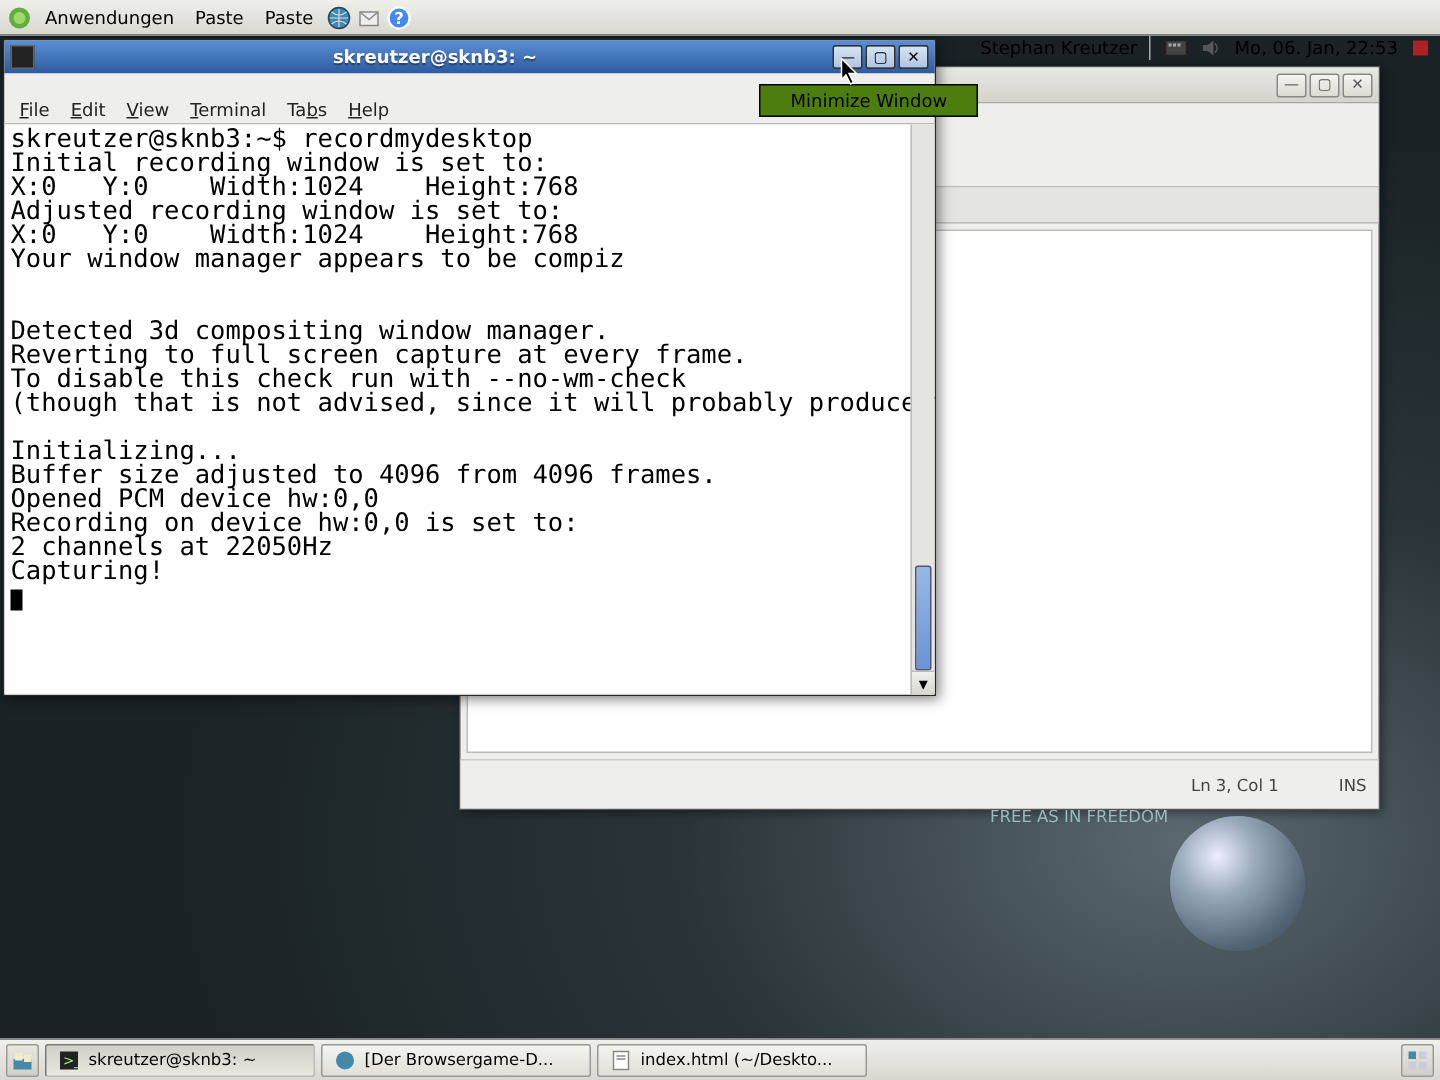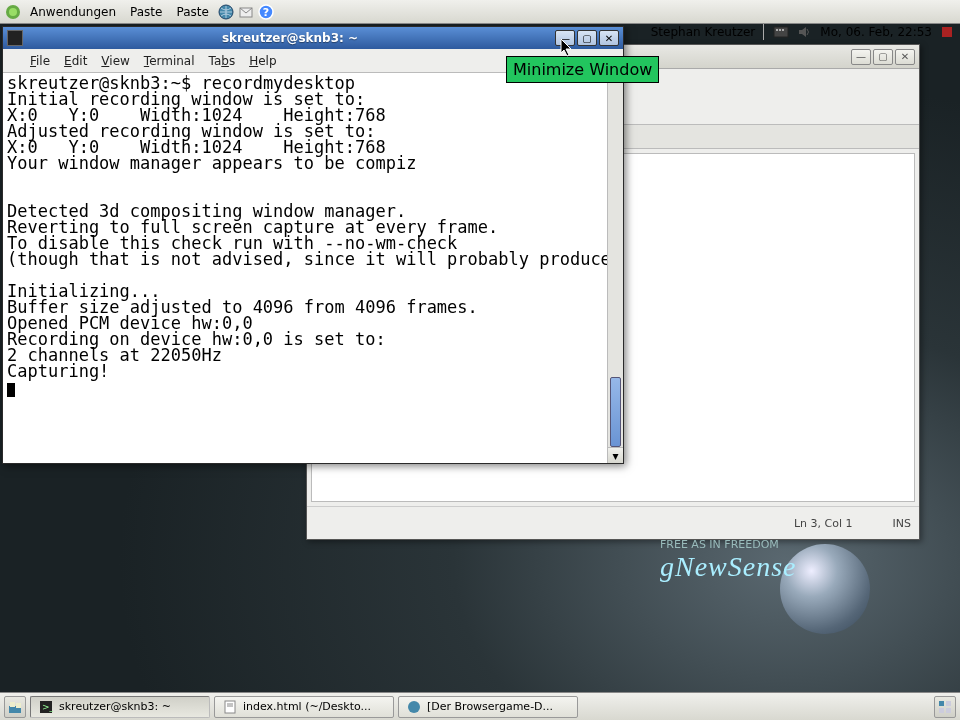--- a/index.html
+++ b/index.html
@@ -100,22 +100,22 @@
   height: 22px;
   background: linear-gradient(#5a8fd6, #2e5a9e);
   display:flex; align-items:center;
   padding: 0 4px;
   color:#fff;
 }
 .term-title-icon { width:16px; height:16px; background:#222; border:1px solid #666; margin-right:4px;}
 .term-title { flex:1; text-align:center; font-size:12px; font-weight:bold; text-shadow:0 1px 1px rgba(0,0,0,0.4);}
 .term-win-btn { width:20px; height:16px; margin-left:2px; background:linear-gradient(#d8e4f4,#b0c4e0); border:1px solid #333; border-radius:2px; display:flex; align-items:center; justify-content:center; font-size:10px; color:#000;}
 .term-menubar {
-  height:24px; background:#eeeeec; border-bottom:1px solid #bbb;
-  display:flex; align-items:center; padding:0 21px; gap:2px;
+  height:34px; background:#eeeeec; border-bottom:1px solid #bbb;
+  display:flex; align-items:flex-end; padding:0 4px; gap:2px;
 }
 .term-menu { padding:2px 6px; font-size:12px; color:#222;}
 .term-menu u { text-decoration:underline;}
 .term-body {
   flex:1; background:#fff; position:relative; overflow:hidden;
 }
 .term-text {
   font-family:"DejaVu Sans Mono","Courier New",monospace;
   font-size:17px; line-height:16px;
   white-space:pre; color:#000;
@@ -124,37 +124,37 @@
 .term-cursor { display:inline-block; width:8px; height:14px; background:#000; vertical-align:text-bottom;}
 .term-scrollbar { position:absolute; right:0; top:0; bottom:0; width:16px; background:#e4e4e0; border-left:1px solid #bbb;}
 .term-scroll-thumb { position:absolute; left:2px; right:2px; bottom:16px; height:70px; background:linear-gradient(#96b8e8,#6a94d4); border:1px solid #557; border-radius:2px;}
 .term-scroll-btn { position:absolute; left:0; right:0; height:16px; background:linear-gradient(#f0f0ec,#d8d8d0); border-top:1px solid #bbb; display:flex; align-items:center; justify-content:center;}
 .term-scroll-btn.bottom { bottom:0;}
 
 
 .tooltip {
   position:absolute;
   left:506px; top:56px;
-  background:#22c55e;
+  background:#4d7c0f;
   border:1px solid #000;
-  padding:3px 6px;
-  font-size:16px;
+  padding:3px 20px;
+  font-size:12px;
   z-index:200;
 }
 .cursor-arrow {
   position:absolute; left:560px; top:38px;
   width:14px; height:20px; z-index:201;
 }
 
 
 .branding {
   position:absolute;
   left:660px; top:538px;
   color:#9bb; font-size:11px;
-  text-align:left; z-index:1;
+  text-align:right; z-index:1;
 }
 .branding .gns { font-family:cursive; font-size:28px; color:#aef; font-style:italic; letter-spacing:1px;}
 .orb {
   position:absolute; left:780px; top:544px;
   width:90px; height:90px;
   background: radial-gradient(circle at 35% 30%, #eef 0%, #9ab 30%, #567 70%, #345 100%);
   border-radius:50%;
   z-index:0;
 }
 </style>
@@ -201,21 +201,21 @@
           <rect x="6" y="3" width="2" height="2" fill="#aaa"></rect>
           <rect x="9" y="3" width="2" height="2" fill="#aaa"></rect>
         </svg>
     </span>
     <span class="panel-icon">
       <svg width="16" height="16">
           <path d="M2 6v4h3l4 3V3L5 6z" fill="#555"></path>
           <path d="M10 5q3 3 0 6" stroke="#555" fill="none"></path>
         </svg>
     </span>
-    <span>Mo, 06. Feb, 22:53</span>
+    <span>Mo, 06. Jan, 22:53</span>
     <span class="panel-icon">
       <svg width="14" height="14">
           <rect x="2" y="2" width="10" height="10" fill="#a22"></rect>
         </svg>
     </span>
   </div>
 </div>
 
 <div class="gedit-window">
   <div class="gedit-titlebar">
@@ -302,51 +302,50 @@
 </div>
 
 <div class="tooltip">Minimize Window</div>
 <svg class="cursor-arrow" viewBox="0 0 14 20">
   <path d="M1 1l0 14 3-3 3 6 2-1-3-6 5 0z" fill="#000" stroke="#fff" stroke-width="1"></path>
 </svg>
 
 <div class="orb"></div>
 <div class="branding">
   <div>FREE AS IN FREEDOM</div>
-  <div class="gns">gNewSense</div>
 </div>
 
 <div class="bottom-panel">
   <div class="show-desktop">
     <svg width="14" height="14">
         <rect x="1" y="6" width="12" height="7" fill="#48a"></rect>
         <rect x="2" y="2" width="5" height="5" fill="#eec"></rect>
         <rect x="8" y="3" width="5" height="5" fill="#eec"></rect>
       </svg>
   </div>
   <div class="taskbar-btn active">
     <svg width="14" height="14">
         <rect x="1" y="1" width="12" height="12" fill="#222"></rect>
         <text x="3" y="10" fill="#9f9" font-size="9">&gt;_</text>
       </svg>
     <span>skreutzer@sknb3: ~</span>
   </div>
   <div class="taskbar-btn">
     <svg width="14" height="14">
+        <circle cx="7" cy="7" r="6" fill="#48a"></circle>
+      </svg>
+    <span>[Der Browsergame-D...</span>
+  </div>
+  <div class="taskbar-btn">
+    <svg width="14" height="14">
         <rect x="2" y="1" width="10" height="12" fill="#fff" stroke="#888"></rect>
         <line x1="4" y1="4" x2="10" y2="4" stroke="#888"></line>
         <line x1="4" y1="6" x2="10" y2="6" stroke="#888"></line>
       </svg>
     <span>index.html (~/Deskto...</span>
-  </div>
-  <div class="taskbar-btn">
-    <svg width="14" height="14">
-        <circle cx="7" cy="7" r="6" fill="#48a"></circle>
-      </svg>
-    <span>[Der Browsergame-D...</span>
   </div>
   <div class="tray-right">
     <div class="show-desktop">
       <svg width="14" height="14">
           <rect x="1" y="1" width="5" height="5" fill="#48a"></rect>
           <rect x="8" y="1" width="5" height="5" fill="#ccd"></rect>
           <rect x="1" y="8" width="5" height="5" fill="#ccd"></rect>
           <rect x="8" y="8" width="5" height="5" fill="#ccd"></rect>
         </svg>
     </div>

